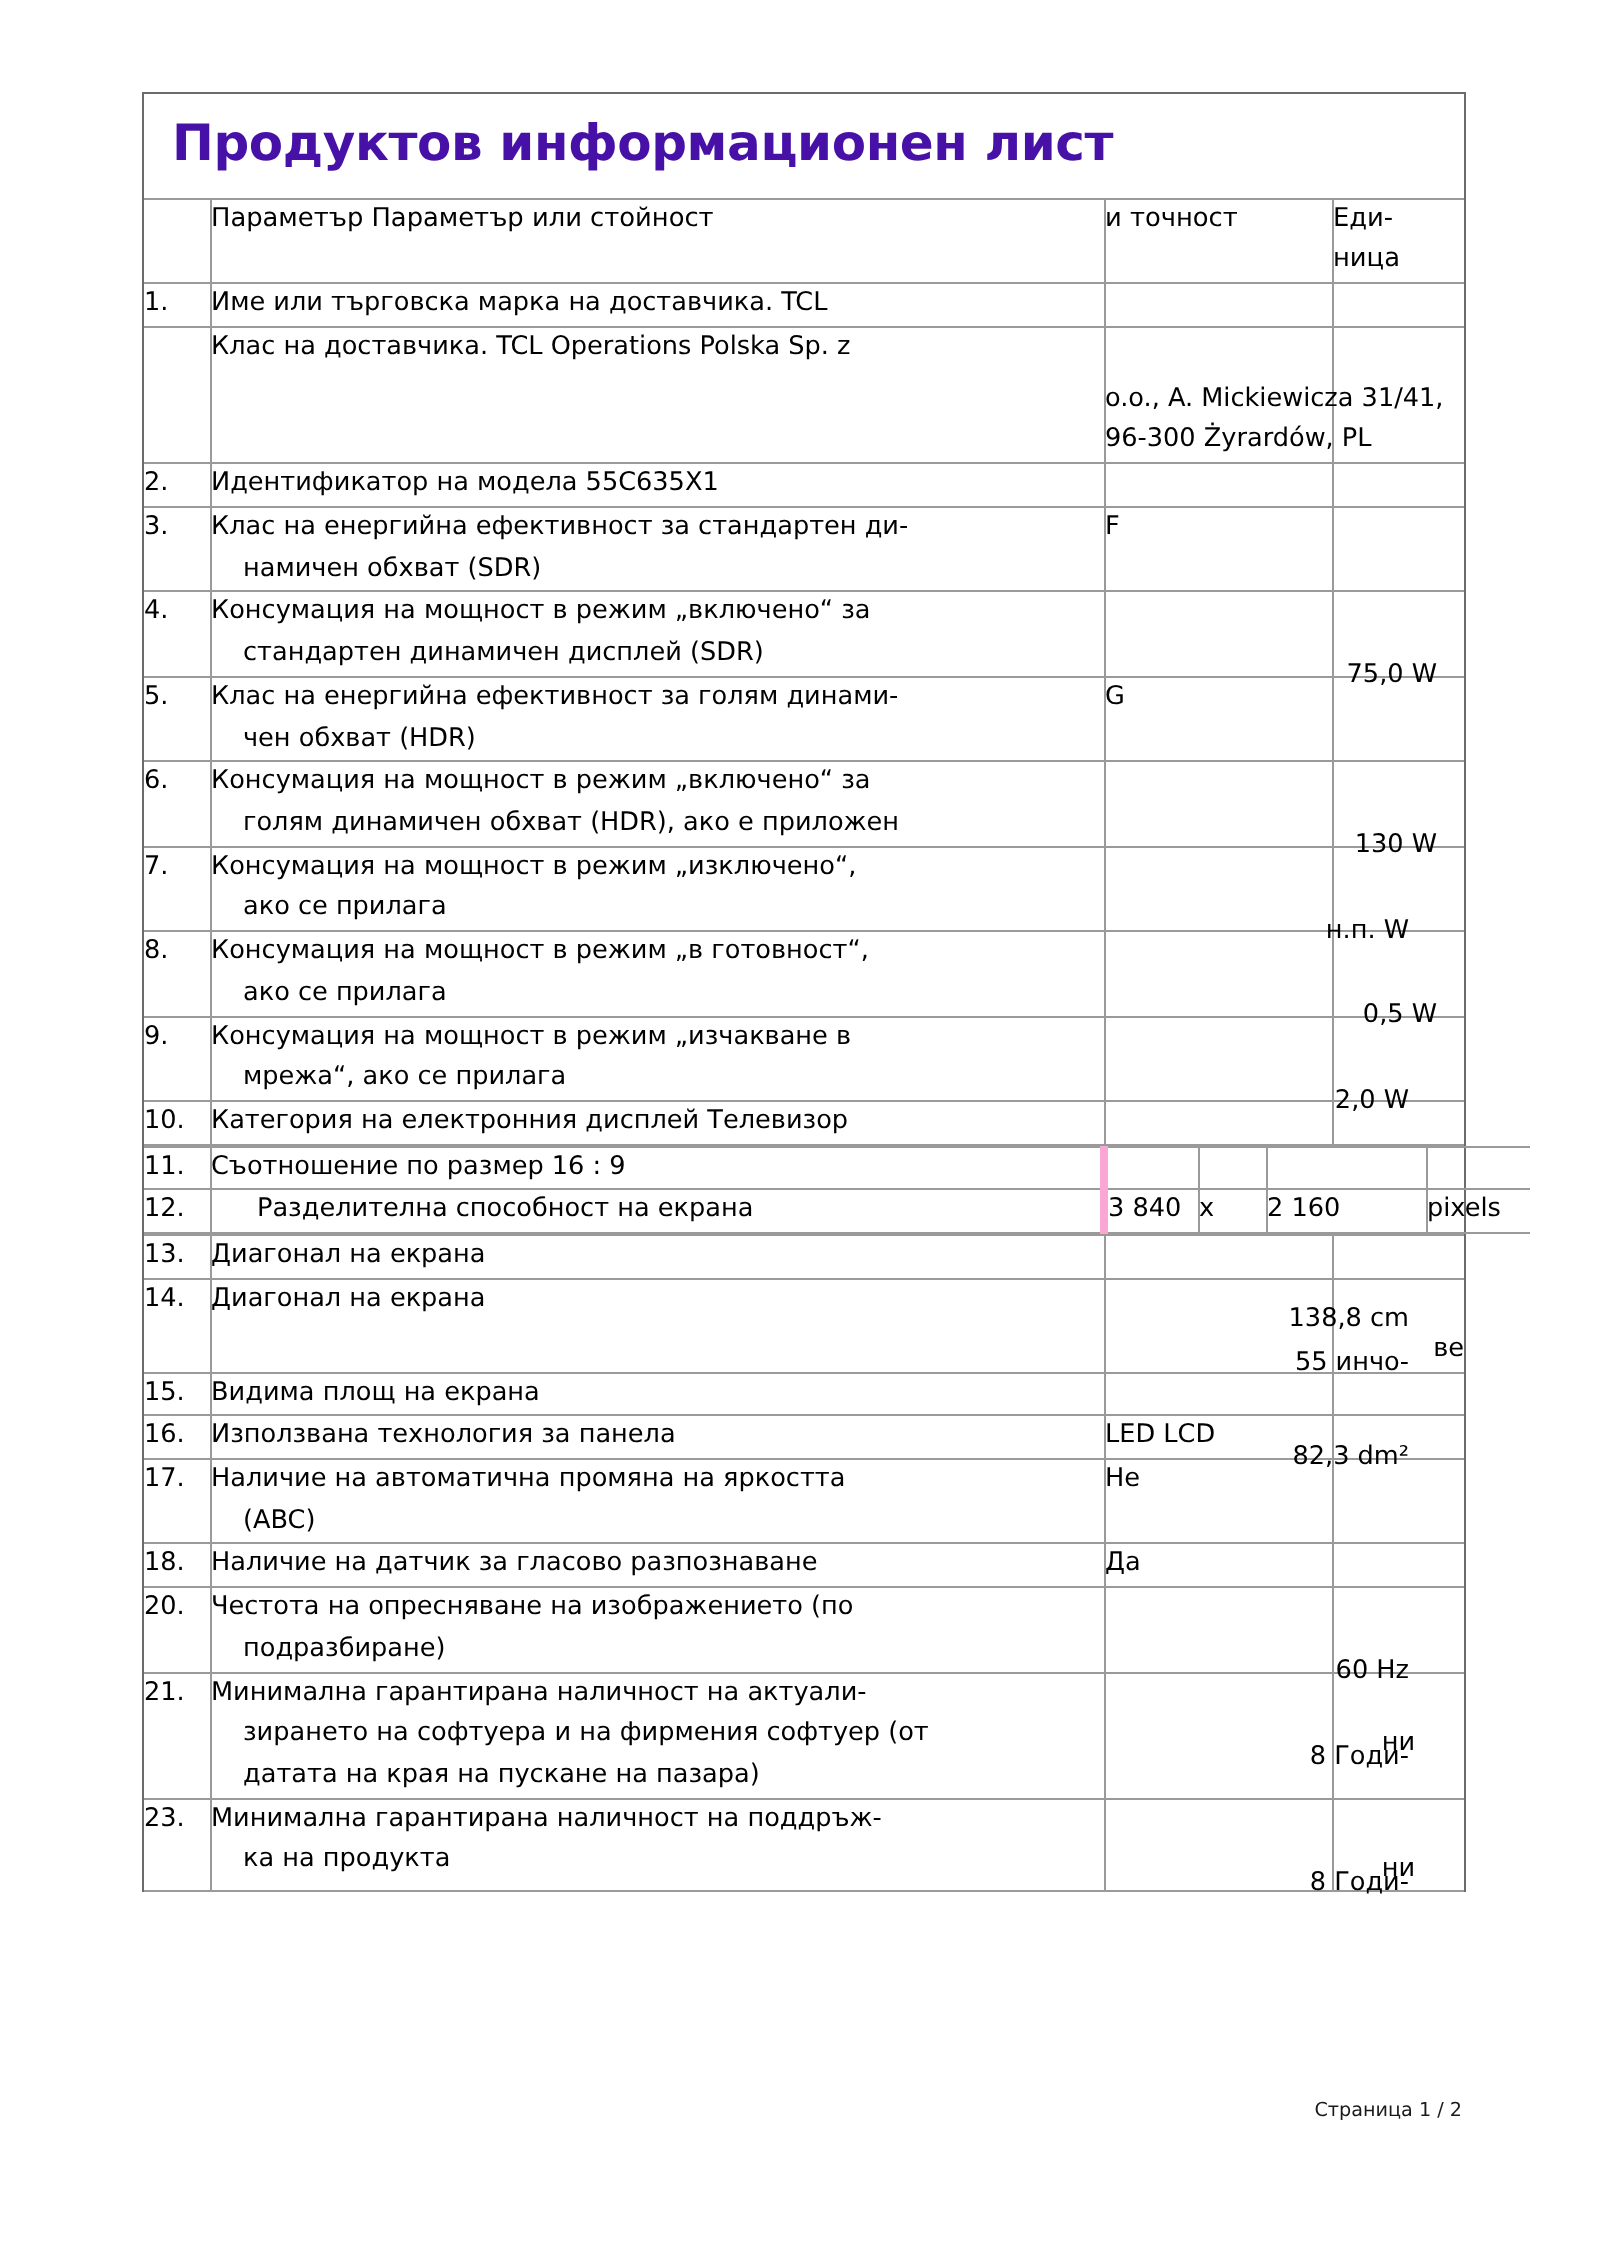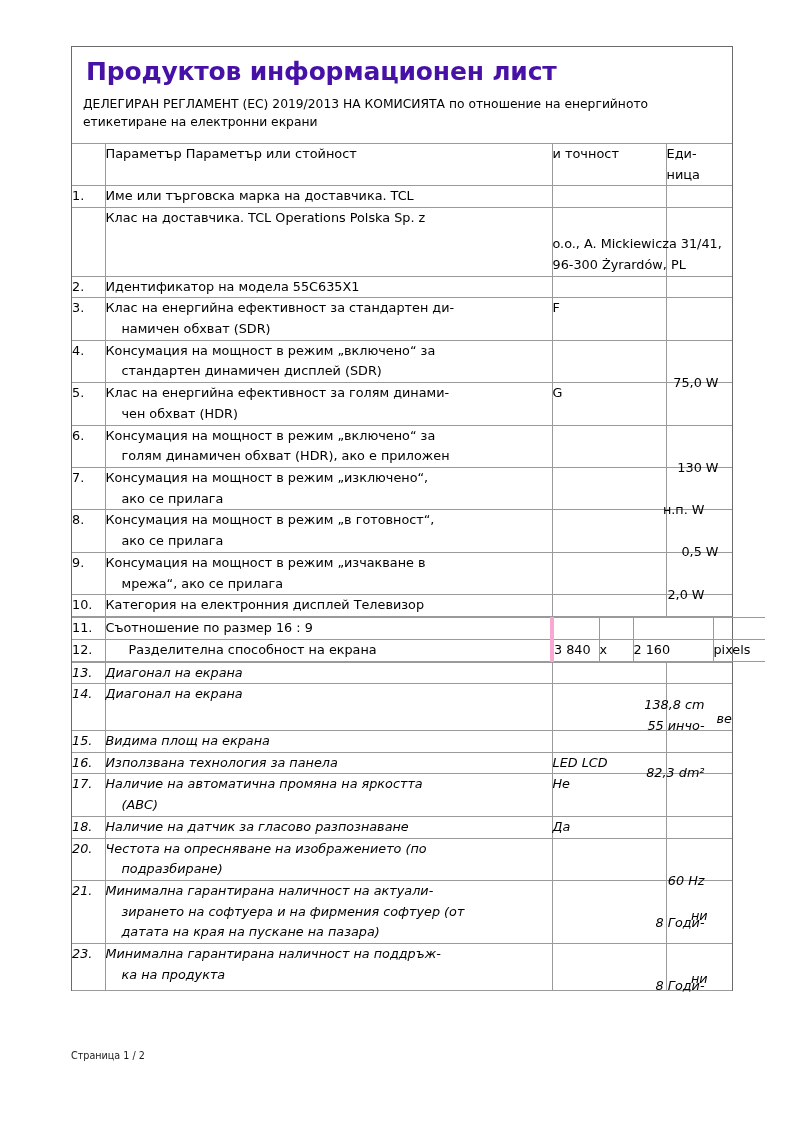--- a/index.html
+++ b/index.html
@@ -126,34 +126,34 @@
   .c-sub-a { width: 47px; border-left: 4px solid #f9a8d4; }
   .c-sub-b { width: 34px; border-left: 1px solid #9a9a9a; }
   .c-sub-c { width: 80px; border-left: 1px solid #9a9a9a; }
   .c-sub-d { width: 52px; border-left: 1px solid #9a9a9a; }
 
   .footer {
     position: absolute;
     left: 71px;
     top: 1050px;
     width: 660px;
+    text-align: right;
     font-size: 9.6px;
     color: #1a1a1a;
     padding-right: 2px;
   }
 </style>
 </head>
 <body>
 
 <div class="page">
   <div class="page-inner">
 
     <h1 class="doc-title">Продуктов информационен лист</h1>
 
-    <div class="doc-subtitle">ДЕЛЕГИРАН РЕГЛАМЕНТ (ЕС) 2019/2013 НА КОМИСИЯТА по отношение на енергийното етикетиране на електронни екрани</div>
 
     <table class="spec">
       <colgroup>
         <col class="c-num">
           <col class="c-param">
           <col class="c-val">
           <col class="c-unit">
       </colgroup>
 
       <tbody>
@@ -312,21 +312,21 @@
         <td class="num-cell">12.</td>
         <td class="param-cell c-param" style="padding-left:23px;">Разделителна способност на екрана</td>
         <td class="val-cell c-sub-a val-center">3 840</td>
         <td class="val-cell c-sub-b val-center">x</td>
         <td class="val-cell c-sub-c val-center">2 160</td>
         <td class="val-cell c-sub-d val-center">pixels</td>
       </tr>
     </tbody>
       </table>
 
-    <table class="spec" style="margin-top:0;font-style:italic;">
+    <table class="spec" style="margin-top:0;">
       <colgroup>
         <col class="c-num">
           <col class="c-param">
           <col class="c-val">
           <col class="c-unit">
       </colgroup>
 
       <tbody>
           <tr>
         <td class="num-cell">13.</td>

